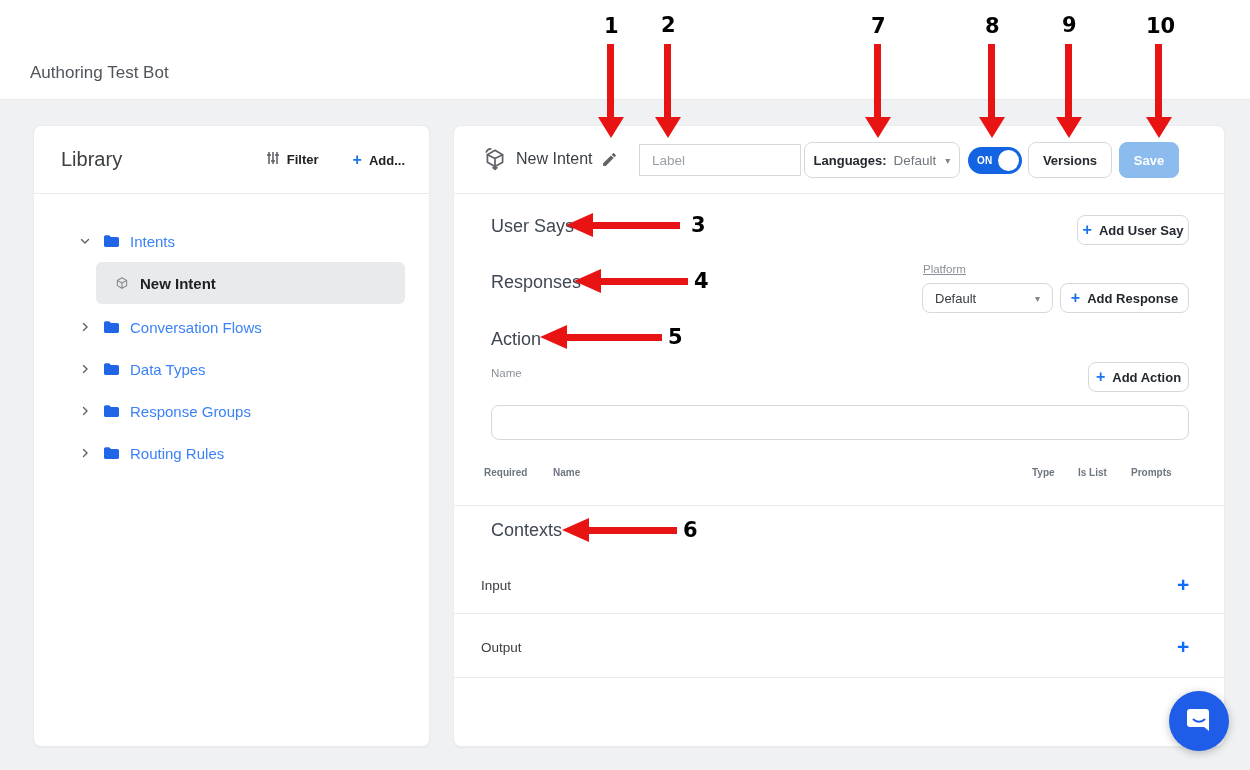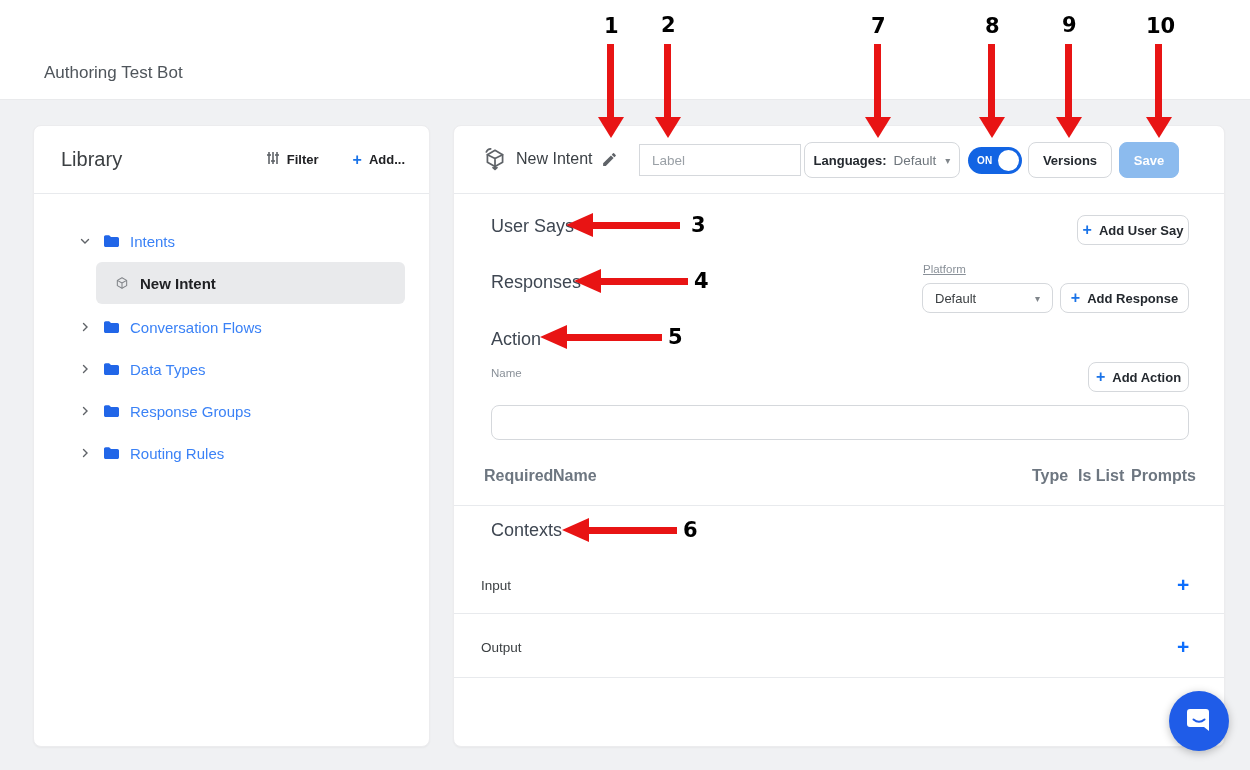--- a/index.html
+++ b/index.html
@@ -10,38 +10,38 @@
     position:relative;
     overflow:hidden;
     color:#3c4043;
   }
   
   .topbar {
     position:absolute; left:0; top:0; width:1250px; height:100px;
     background:#ffffff; border-bottom:1px solid #e9eaec;
   }
   .bot-title {
-    position:absolute; left:44px; top:63px;
+    position:absolute; left:30px; top:63px;
     font-size:17px; color:#4f555b;
   }
   
   .card {
     position:absolute; background:#ffffff; border-radius:8px;
     border:1px solid #ececee; box-shadow:0 1px 2px rgba(0,0,0,.04);
   }
   #library-card { left:33px; top:125px; width:397px; height:622px; }
   #editor-card  { left:453px; top:125px; width:772px; height:622px; }
 
   
   .lib-header {
     height:68px; display:flex; align-items:center;
     padding:0 24px 0 27px; border-bottom:1px solid #e8eaed;
   }
   .lib-title { font-size:20px; color:#3c4043; flex:0 0 auto; }
-  .lib-actions { margin-left:auto; display:flex; align-items:center; gap:34px; }
+  .lib-actions { margin-left:auto; display:flex; align-items:flex-end; gap:34px; }
   .lib-btn { display:flex; align-items:center; gap:7px; cursor:pointer;
     font-size:13px; font-weight:bold; color:#202124; }
   .plus { color:#1a73e8; font-weight:bold; font-size:16px; line-height:1; }
   .tree { padding-top:26px; }
   .tree-row {
     height:42px; display:flex; align-items:center;
     padding-left:45px; font-size:15px; color:#3b82f6; cursor:pointer;
   }
   .tree-row .chev { width:14px; margin-right:10px; color:#5f6368; display:flex; }
   .tree-row .folder { margin-right:11px; display:flex; }
@@ -90,21 +90,21 @@
   }
   
   .sec-title { position:absolute; font-size:18px; color:#3f4752; }
   .small-label { position:absolute; font-size:11.5px; color:#8a9199; }
   .divider { position:absolute; left:0; width:100%; height:1px; background:#e8eaed; }
   .select-box {
     position:absolute; display:flex; align-items:center; justify-content:space-between;
     background:#fff; border:1px solid #d5d8dc; border-radius:8px;
     padding:0 12px; font-size:13px; color:#3c4043; cursor:pointer;
   }
-  .th { position:absolute; font-size:16px; font-weight:bold; color:#6d7680; }
+  .th { position:absolute; font-size:10px; font-weight:bold; color:#6d7680; }
   .action-input {
     position:absolute; left:37px; top:279px; width:698px; height:35px;
     border:1px solid #d5d8dc; border-radius:8px; padding:0 12px;
     font-size:13px; font-family:inherit; outline:none;
   }
   .ctx-plus { position:absolute; color:#0d6efd; font-size:21px; font-weight:bold;
     cursor:pointer; line-height:1; }
   .ctx-label { position:absolute; font-size:13.5px; color:#3c4043; }
 
   

